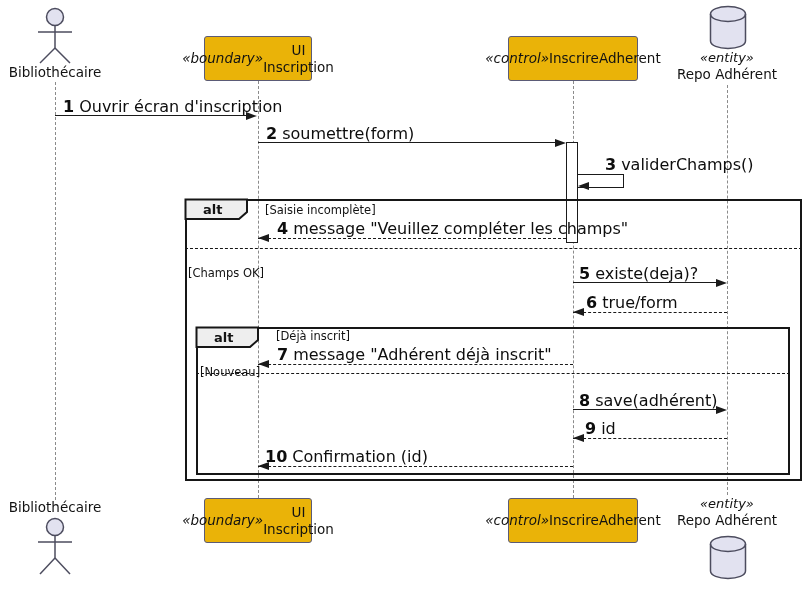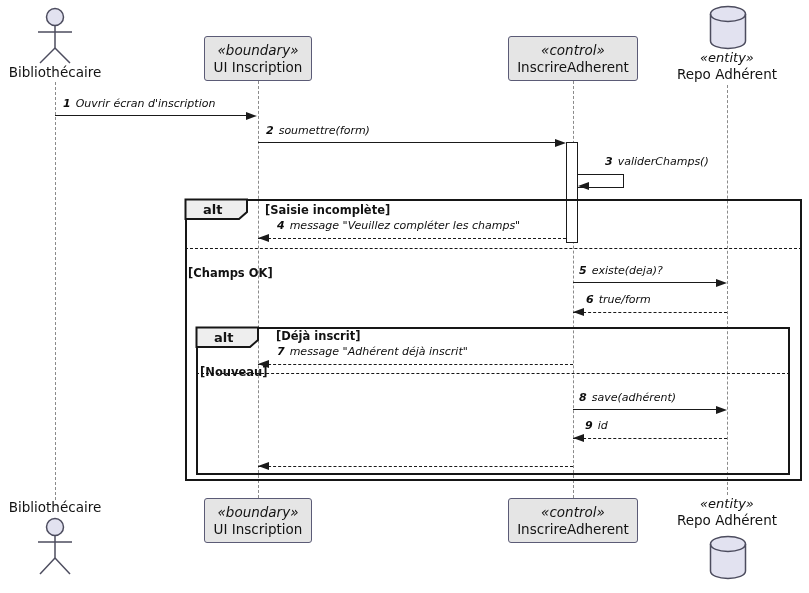--- a/index.html
+++ b/index.html
@@ -4,37 +4,37 @@
 <style>
   html,body{margin:0;padding:0;background:#ffffff;}
   #canvas{
     position:relative;width:809px;height:593px;background:#ffffff;
     font-family:"DejaVu Sans","Liberation Sans",sans-serif;color:#121212;
     overflow:hidden;
   }
   .lifeline{position:absolute;width:0;border-left:1px dashed #8b8b8b;}
   .activation{position:absolute;background:#ffffff;border:1.3px solid #1a1a1a;box-sizing:border-box;}
   .pbox{
-    position:absolute;background:#e5e5e5;border:1px solid #5b5b76;border-radius:3px;
-    box-sizing:border-box;display:flex;flex-direction:column;justify-content:center;
+    position:absolute;background:#eab308;border:1px solid #5b5b76;border-radius:3px;
+    box-sizing:border-box;display:flex;flex-direction:row;justify-content:center;
     align-items:center;font-size:13.5px;line-height:17px;text-align:center;
   }
   .stereo{font-style:italic;}
   .plabel{position:absolute;font-size:13.5px;line-height:16px;text-align:center;white-space:nowrap;}
-  .mlabel{position:absolute;font-size:11px;white-space:nowrap;color:#0d0d0d;font-style:italic;}
+  .mlabel{position:absolute;font-size:16px;white-space:nowrap;color:#0d0d0d;}
   .mlabel b{font-weight:bold;margin-right:5px;}
   .mline{position:absolute;height:0;border-top:1.4px solid #1a1a1a;}
   .mline.dashed{border-top:1px dashed #1a1a1a;}
   .ah{position:absolute;width:0;height:0;}
   .ah.r{border-left:11px solid #1a1a1a;border-top:4px solid transparent;border-bottom:4px solid transparent;}
   .ah.l{border-right:11px solid #1a1a1a;border-top:4px solid transparent;border-bottom:4px solid transparent;}
   .selfloop{position:absolute;border:1.4px solid #1a1a1a;border-left:none;background:transparent;}
   .fragment{position:absolute;border:2px solid #161616;background:transparent;box-sizing:border-box;}
   .frag-op{position:absolute;font-weight:bold;font-size:13px;}
-  .guard{position:absolute;font-weight:bold;font-size:11.5px;white-space:nowrap;}
+  .guard{position:absolute;font-weight:normal;font-size:11.5px;white-space:nowrap;}
   .divider{position:absolute;height:0;border-top:1px dashed #161616;}
   svg{display:block;}
 </style>
 </head>
 <body>
 
 <div id="canvas">
 
   <div class="lifeline" style="left:55px;top:82px;height:418px;"></div>
   <div class="lifeline" style="left:258px;top:81px;height:417px;"></div>
@@ -90,20 +90,21 @@
   <div class="ah l" style="left:258px;top:360px;"></div>
 
   <div class="mlabel" style="left:579px;top:391px;"><b>8</b><span>save(adhérent)</span></div>
   <div class="mline" style="left:573px;top:409px;width:150px;"></div>
   <div class="ah r" style="left:716px;top:406px;"></div>
 
   <div class="mlabel" style="left:585px;top:419px;text-align:right;"><b>9</b><span>id</span></div>
   <div class="mline dashed" style="left:573px;top:438px;width:154px;"></div>
   <div class="ah l" style="left:573px;top:434px;"></div>
 
+  <div class="mlabel" style="left:265px;top:447px;"><b>10</b><span>Confirmation (id)</span></div>
   <div class="mline dashed" style="left:258px;top:466px;width:315px;"></div>
   <div class="ah l" style="left:258px;top:462px;"></div>
 
   <svg width="52" height="60" viewBox="0 0 52 60" style="position:absolute;left:29px;top:5px;">
     <circle cx="26" cy="12" r="8.5" fill="#E2E2F0" stroke="#4c4c5e" stroke-width="1.5"></circle>
     <line x1="26" y1="20.5" x2="26" y2="43" stroke="#4c4c5e" stroke-width="1.5"></line>
     <line x1="9" y1="27" x2="43" y2="27" stroke="#4c4c5e" stroke-width="1.5"></line>
     <line x1="26" y1="43" x2="11" y2="58" stroke="#4c4c5e" stroke-width="1.5"></line>
     <line x1="26" y1="43" x2="41" y2="58" stroke="#4c4c5e" stroke-width="1.5"></line>
   </svg>

